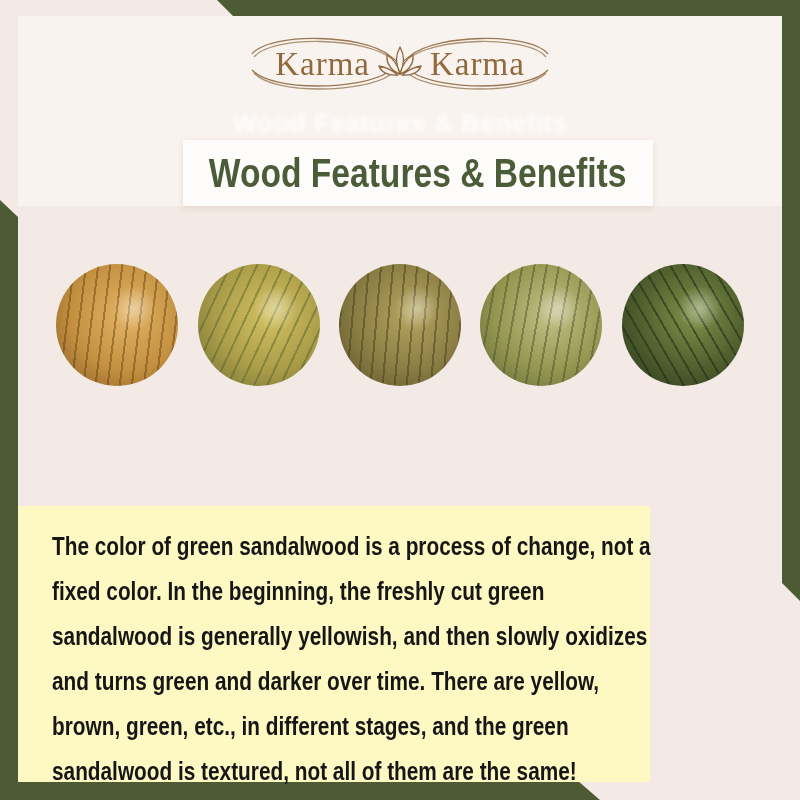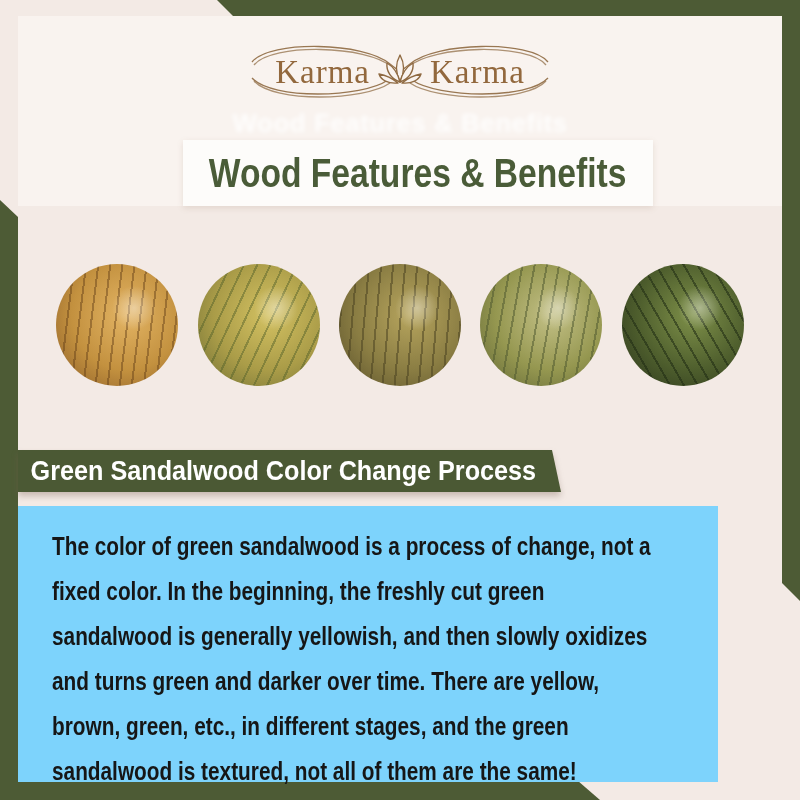--- a/index.html
+++ b/index.html
@@ -14,21 +14,21 @@
     clip-path:polygon(0 0,18px 0,18px 601px,0 583px);}
   .frame-left{left:0;top:200px;width:18px;height:600px;
     clip-path:polygon(0 0,18px 17px,18px 600px,0 600px);}
   .frame-bottom{left:0;top:781px;width:600px;height:19px;
     clip-path:polygon(0 0,578px 0,600px 19px,0 19px);}
 
   
   .card-top{position:absolute;left:18px;top:16px;width:764px;height:190px;background:#f9f3ef;}
 
   
-  .logo{position:absolute;left:190px;top:32px;width:420px;height:80px;}
+  .logo{position:absolute;left:190px;top:24px;width:420px;height:80px;}
   .logo-ornament{position:absolute;left:0;top:0;width:420px;height:80px;}
   .logo-row{position:absolute;left:0;top:0;width:420px;height:80px;display:flex;align-items:center;justify-content:center;gap:7px;}
   .brand-word{font-family:"Liberation Serif",serif;font-size:33px;color:#92683d;letter-spacing:1px;}
   .lotus{width:46px;height:40px;margin-top:-4px;}
 
   
   .ghost-title{position:absolute;left:0;top:108px;width:800px;text-align:center;
     font-size:26px;font-weight:bold;color:rgba(255,255,255,0.85);
     filter:blur(2px);letter-spacing:.5px;}
 
@@ -47,21 +47,21 @@
   
   .section-banner{position:absolute;left:18px;top:450px;width:545px;height:42px;
     background:#4b5934;display:flex;align-items:center;
     clip-path:polygon(0 0,534px 0,543px 42px,0 42px);}
   .banner-wrap{position:absolute;left:18px;top:450px;width:545px;height:42px;
     filter:drop-shadow(0 4px 3px rgba(120,95,80,.35));}
   .banner-label{padding-left:14px;font-size:28px;font-weight:bold;color:#ffffff;
     white-space:nowrap;transform:scaleX(.9);transform-origin:left center;}
 
   
-  .text-panel{position:absolute;left:18px;top:506px;width:700px;height:276px;background:#7dd3fc;}
+  .text-panel{position:absolute;left:18px;top:506px;width:632px;height:276px;background:#fef9c3;}
   .body-paragraph{position:absolute;left:34px;top:18px;
     font-size:26px;line-height:45px;font-weight:bold;color:#161616;
     white-space:pre;transform:scaleX(.8);transform-origin:left top;}
 </style>
 </head>
 <body>
 
 <div class="stage">
 
   <div class="card-top"></div>
@@ -104,25 +104,20 @@
   </div>
 
   <div class="beads-row">
     <div class="bead bead-0" style="background: radial-gradient(circle at 64% 36%, rgba(255, 255, 255, 0.4) 0%, rgba(255, 255, 255, 0) 20%), repeating-linear-gradient(97deg, rgba(0, 0, 0, 0) 0px, rgba(0, 0, 0, 0) 5px, rgba(96, 60, 22, 0.45) 5px, rgba(96, 60, 22, 0.45) 7px, rgba(0, 0, 0, 0) 7px, rgba(0, 0, 0, 0) 12px), radial-gradient(circle at 58% 42%, rgb(227, 180, 100) 0%, rgb(195, 145, 63) 55%, rgb(138, 92, 40) 100%);"></div>
     <div class="bead bead-1" style="background: radial-gradient(circle at 64% 36%, rgba(255, 255, 255, 0.4) 0%, rgba(255, 255, 255, 0) 20%), repeating-linear-gradient(115deg, rgba(0, 0, 0, 0) 0px, rgba(0, 0, 0, 0) 5px, rgba(80, 95, 40, 0.45) 5px, rgba(80, 95, 40, 0.45) 7px, rgba(0, 0, 0, 0) 7px, rgba(0, 0, 0, 0) 12px), radial-gradient(circle at 58% 42%, rgb(211, 193, 98) 0%, rgb(170, 156, 72) 55%, rgb(110, 111, 53) 100%);"></div>
     <div class="bead bead-2" style="background: radial-gradient(circle at 64% 36%, rgba(255, 255, 255, 0.4) 0%, rgba(255, 255, 255, 0) 20%), repeating-linear-gradient(95deg, rgba(0, 0, 0, 0) 0px, rgba(0, 0, 0, 0) 5px, rgba(70, 62, 30, 0.5) 5px, rgba(70, 62, 30, 0.5) 7px, rgba(0, 0, 0, 0) 7px, rgba(0, 0, 0, 0) 12px), radial-gradient(circle at 58% 42%, rgb(183, 165, 94) 0%, rgb(138, 125, 67) 55%, rgb(90, 81, 43) 100%);"></div>
     <div class="bead bead-3" style="background: radial-gradient(circle at 64% 36%, rgba(255, 255, 255, 0.4) 0%, rgba(255, 255, 255, 0) 20%), repeating-linear-gradient(100deg, rgba(0, 0, 0, 0) 0px, rgba(0, 0, 0, 0) 5px, rgba(75, 85, 45, 0.5) 5px, rgba(75, 85, 45, 0.5) 7px, rgba(0, 0, 0, 0) 7px, rgba(0, 0, 0, 0) 12px), radial-gradient(circle at 58% 42%, rgb(195, 192, 134) 0%, rgb(149, 151, 80) 55%, rgb(95, 101, 53) 100%);"></div>
     <div class="bead bead-4" style="background: radial-gradient(circle at 64% 36%, rgba(255, 255, 255, 0.4) 0%, rgba(255, 255, 255, 0) 20%), repeating-linear-gradient(60deg, rgba(0, 0, 0, 0) 0px, rgba(0, 0, 0, 0) 5px, rgba(30, 42, 18, 0.55) 5px, rgba(30, 42, 18, 0.55) 7px, rgba(0, 0, 0, 0) 7px, rgba(0, 0, 0, 0) 12px), radial-gradient(circle at 58% 42%, rgb(126, 144, 73) 0%, rgb(78, 94, 45) 55%, rgb(43, 54, 28) 100%);"></div>
   </div>
 
-  <div class="banner-wrap">
-    <div class="section-banner" style="left:0;top:0;">
-      <span class="banner-label">Green Sandalwood Color Change Process</span>
-    </div>
-  </div>
 
   <div class="text-panel">
     <div class="body-paragraph">The color of green sandalwood is a process of change, not a
 fixed color. In the beginning, the freshly cut green
 sandalwood is generally yellowish, and then slowly oxidizes
 and turns green and darker over time. There are yellow,
 brown, green, etc., in different stages, and the green
 sandalwood is textured, not all of them are the same!</div>
   </div>
 

